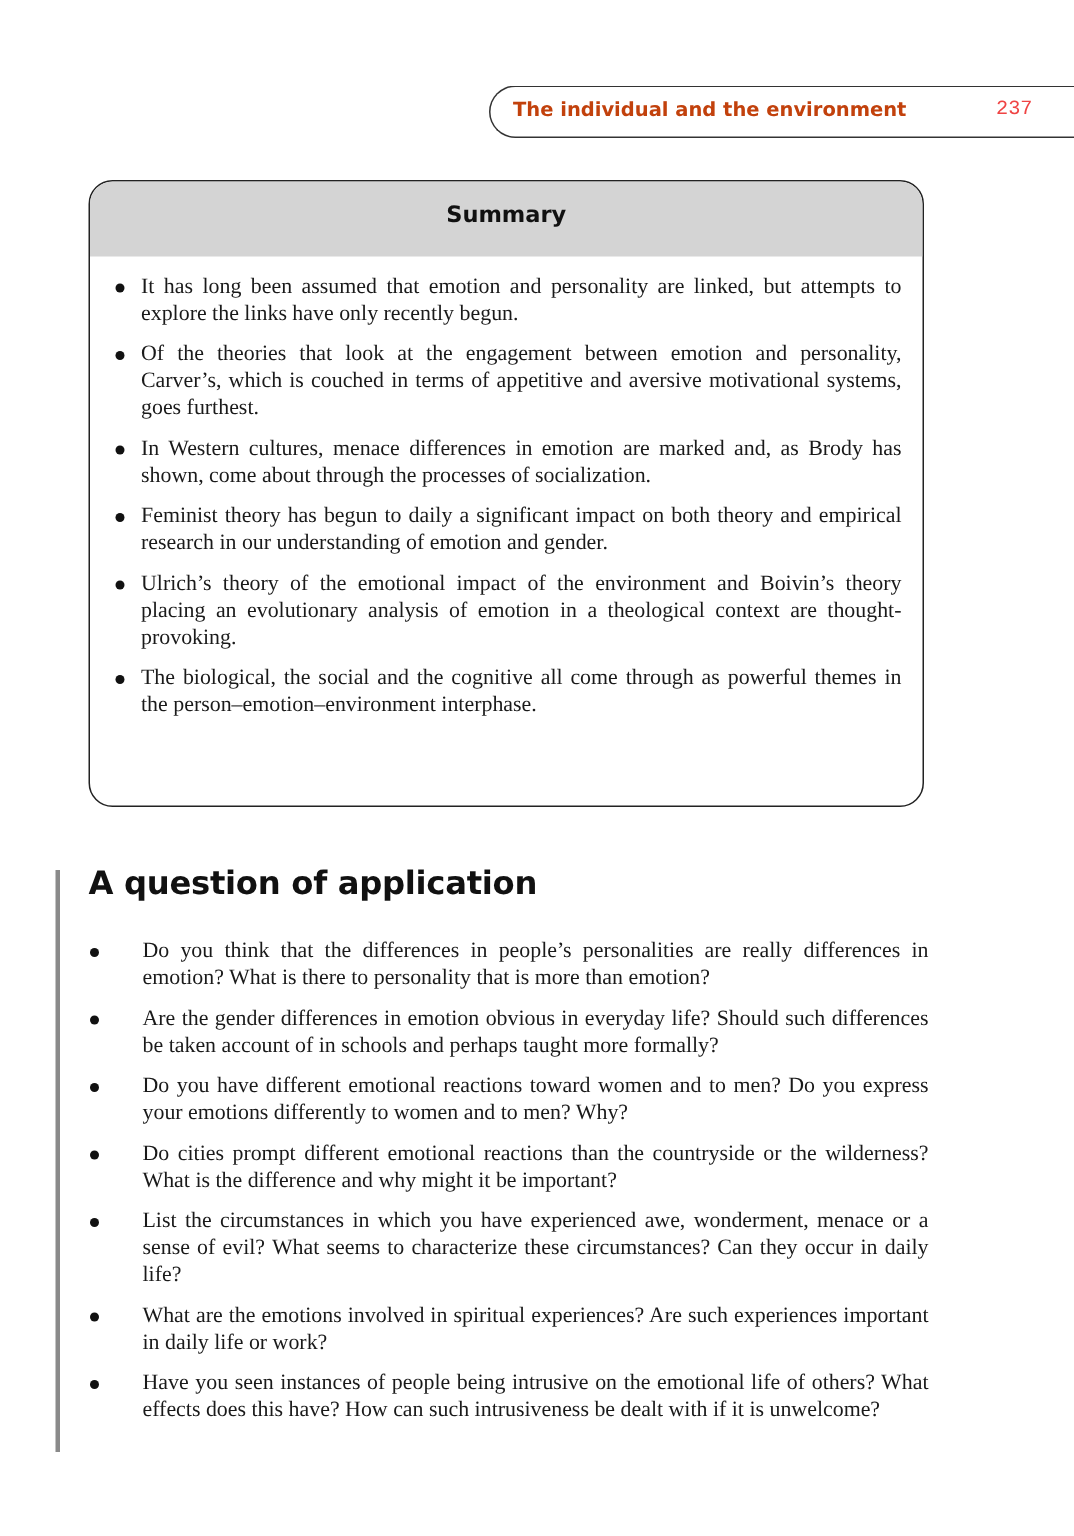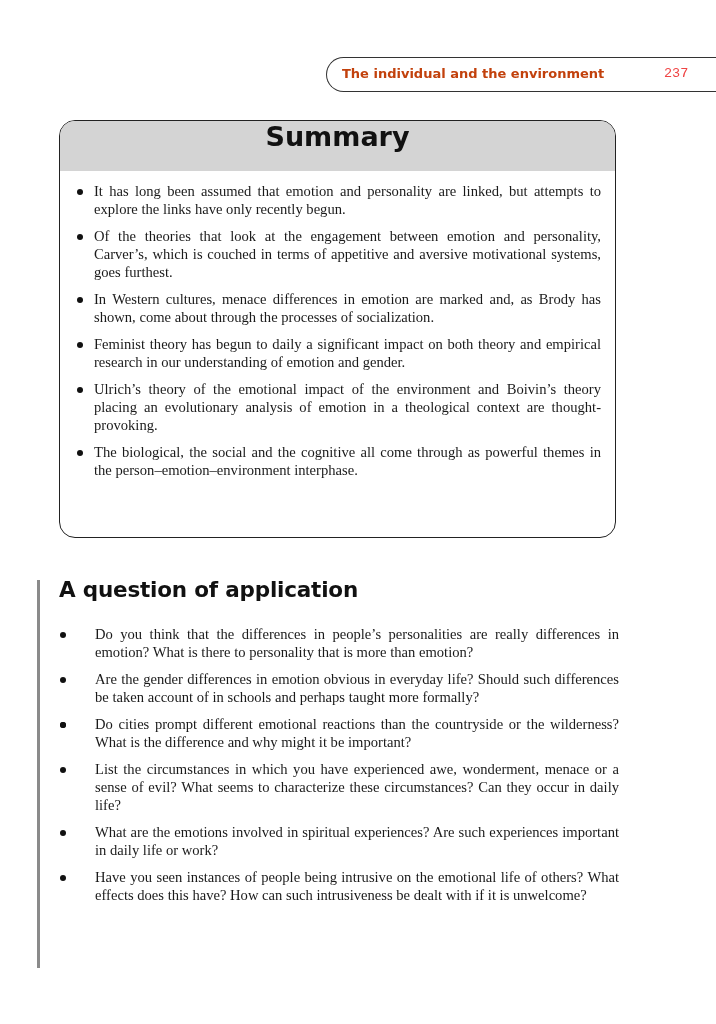--- a/index.html
+++ b/index.html
@@ -23,22 +23,22 @@
 
     .summary-box {
       position: absolute; left: 59px; top: 120px; width: 557px; height: 418px;
       border: 1.5px solid #222; border-radius: 16px; box-sizing: border-box; overflow: hidden;
       background: #fff;
     }
     .summary-header {
       height: 50px; background: #d4d4d4; text-align: center;
     }
     .summary-title {
-      display: inline-block; 
-      font-family: "DejaVu Sans", sans-serif; font-weight: bold; font-size: 27px; color: #111;
+      display: inline-block; margin-top: 13px;
+      font-family: "DejaVu Sans", sans-serif; font-weight: bold; font-size: 15px; color: #111;
     }
     .summary-list { list-style: none; margin: 0; padding: 11px 14px 0 34px; }
     .summary-list li {
       position: relative;
       font-family: "Liberation Serif", serif; font-size: 14.6px; line-height: 18px;
       text-align: justify; margin-bottom: 9px; color: #1a1a1a;
     }
     .summary-list .bullet {
       position: absolute; left: -17px; top: 7px; width: 6px; height: 6px; border-radius: 50%; background: #111;
     }
@@ -81,18 +81,18 @@
     <li><span class="bullet"></span><span>Ulrich’s theory of the emotional impact of the environment and Boivin’s theory placing an evolutionary analysis of emotion in a theological context are thought-provoking.</span></li>
     <li><span class="bullet"></span><span>The biological, the social and the cognitive all come through as powerful themes in the person–emotion–environment interphase.</span></li>
   </ul>
 </div>
 
 <div class="app-bar"></div>
 <h2 class="app-heading">A question of application</h2>
 <ul class="app-list">
   <li><span class="bullet"></span><span>Do you think that the differences in people’s personalities are really differences in emotion? What is there to personality that is more than emotion?</span></li>
   <li><span class="bullet"></span><span>Are the gender differences in emotion obvious in everyday life? Should such differences be taken account of in schools and perhaps taught more formally?</span></li>
-  <li><span class="bullet"></span></li>
+  <li><span class="bullet"></span><span>Do you have different emotional reactions toward women and to men? Do you express your emotions differently to women and to men? Why?</span></li>
   <li><span class="bullet"></span><span>Do cities prompt different emotional reactions than the countryside or the wilderness? What is the difference and why might it be important?</span></li>
   <li><span class="bullet"></span><span>List the circumstances in which you have experienced awe, wonderment, menace or a sense of evil? What seems to characterize these circumstances? Can they occur in daily life?</span></li>
   <li><span class="bullet"></span><span>What are the emotions involved in spiritual experiences? Are such experiences important in daily life or work?</span></li>
   <li><span class="bullet"></span><span>Have you seen instances of people being intrusive on the emotional life of others? What effects does this have? How can such intrusiveness be dealt with if it is unwelcome?</span></li>
 </ul>
 
 </body></html>

